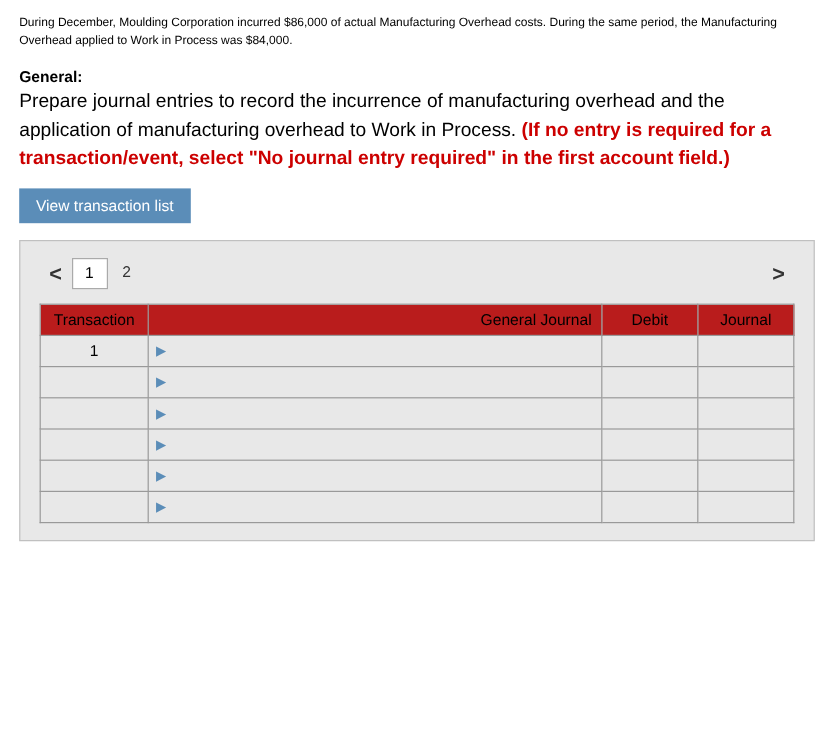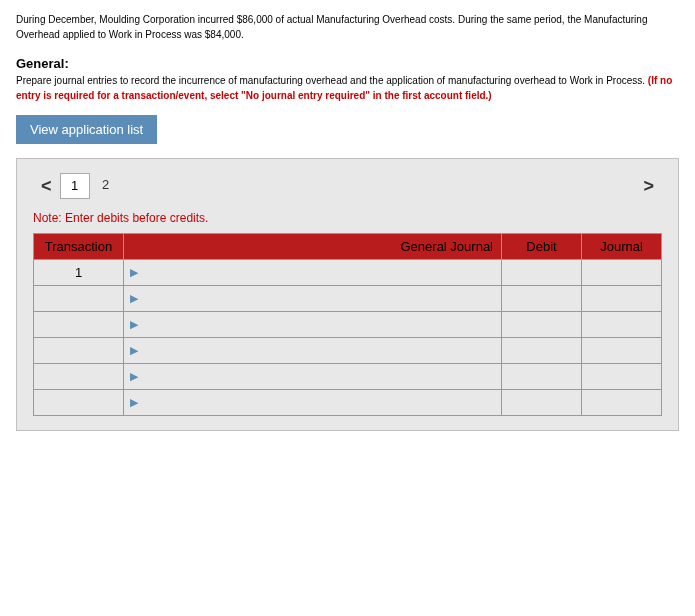--- a/index.html
+++ b/index.html
@@ -23,21 +23,21 @@
       line-height: 1.5;
       margin-bottom: 14px;
     }
 
     .required-label {
       font-weight: bold;
       margin-bottom: 2px;
     }
 
     .required-text {
-      font-size: 10px;
+      font-size: 16px;
       line-height: 1.5;
       margin-bottom: 12px;
     }
 
     .required-text .bold-red {
       color: #cc0000;
       font-weight: bold;
     }
 
     .view-btn {
@@ -201,33 +201,32 @@
 
 <p class="intro-text">During December, Moulding Corporation incurred $86,000 of actual Manufacturing Overhead costs. During the same period, the Manufacturing Overhead applied to Work in Process was $84,000.</p>
 
 <p class="required-label">General:</p>
 <p class="required-text">
   <span>Prepare journal entries to record the incurrence of manufacturing overhead and the application of manufacturing overhead to Work in Process.</span>
   <span> </span>
   <span class="bold-red">(If no entry is required for a transaction/event, select "No journal entry required" in the first account field.)</span>
 </p>
 
-<button class="view-btn">View application list</button>
+<button class="view-btn">View transaction list</button>
 
 <div class="worksheet-container">
 
   <div class="nav-row">
     <button class="nav-arrow">&lt;</button>
     <span class="page-num">1</span>
     <span class="page-num-inactive">2</span>
     <button class="nav-arrow nav-arrow-right">&gt;</button>
   </div>
 
 
-  <p class="note-text">Note: Enter debits before credits.</p>
 
   <table class="journal-table">
     <thead>
       <tr>
         <th class="col-transaction">Transaction</th>
         <th class="col-journal">General Journal</th>
         <th class="col-debit">Debit</th>
         <th class="col-credit">Journal</th>
       </tr>
     </thead>

